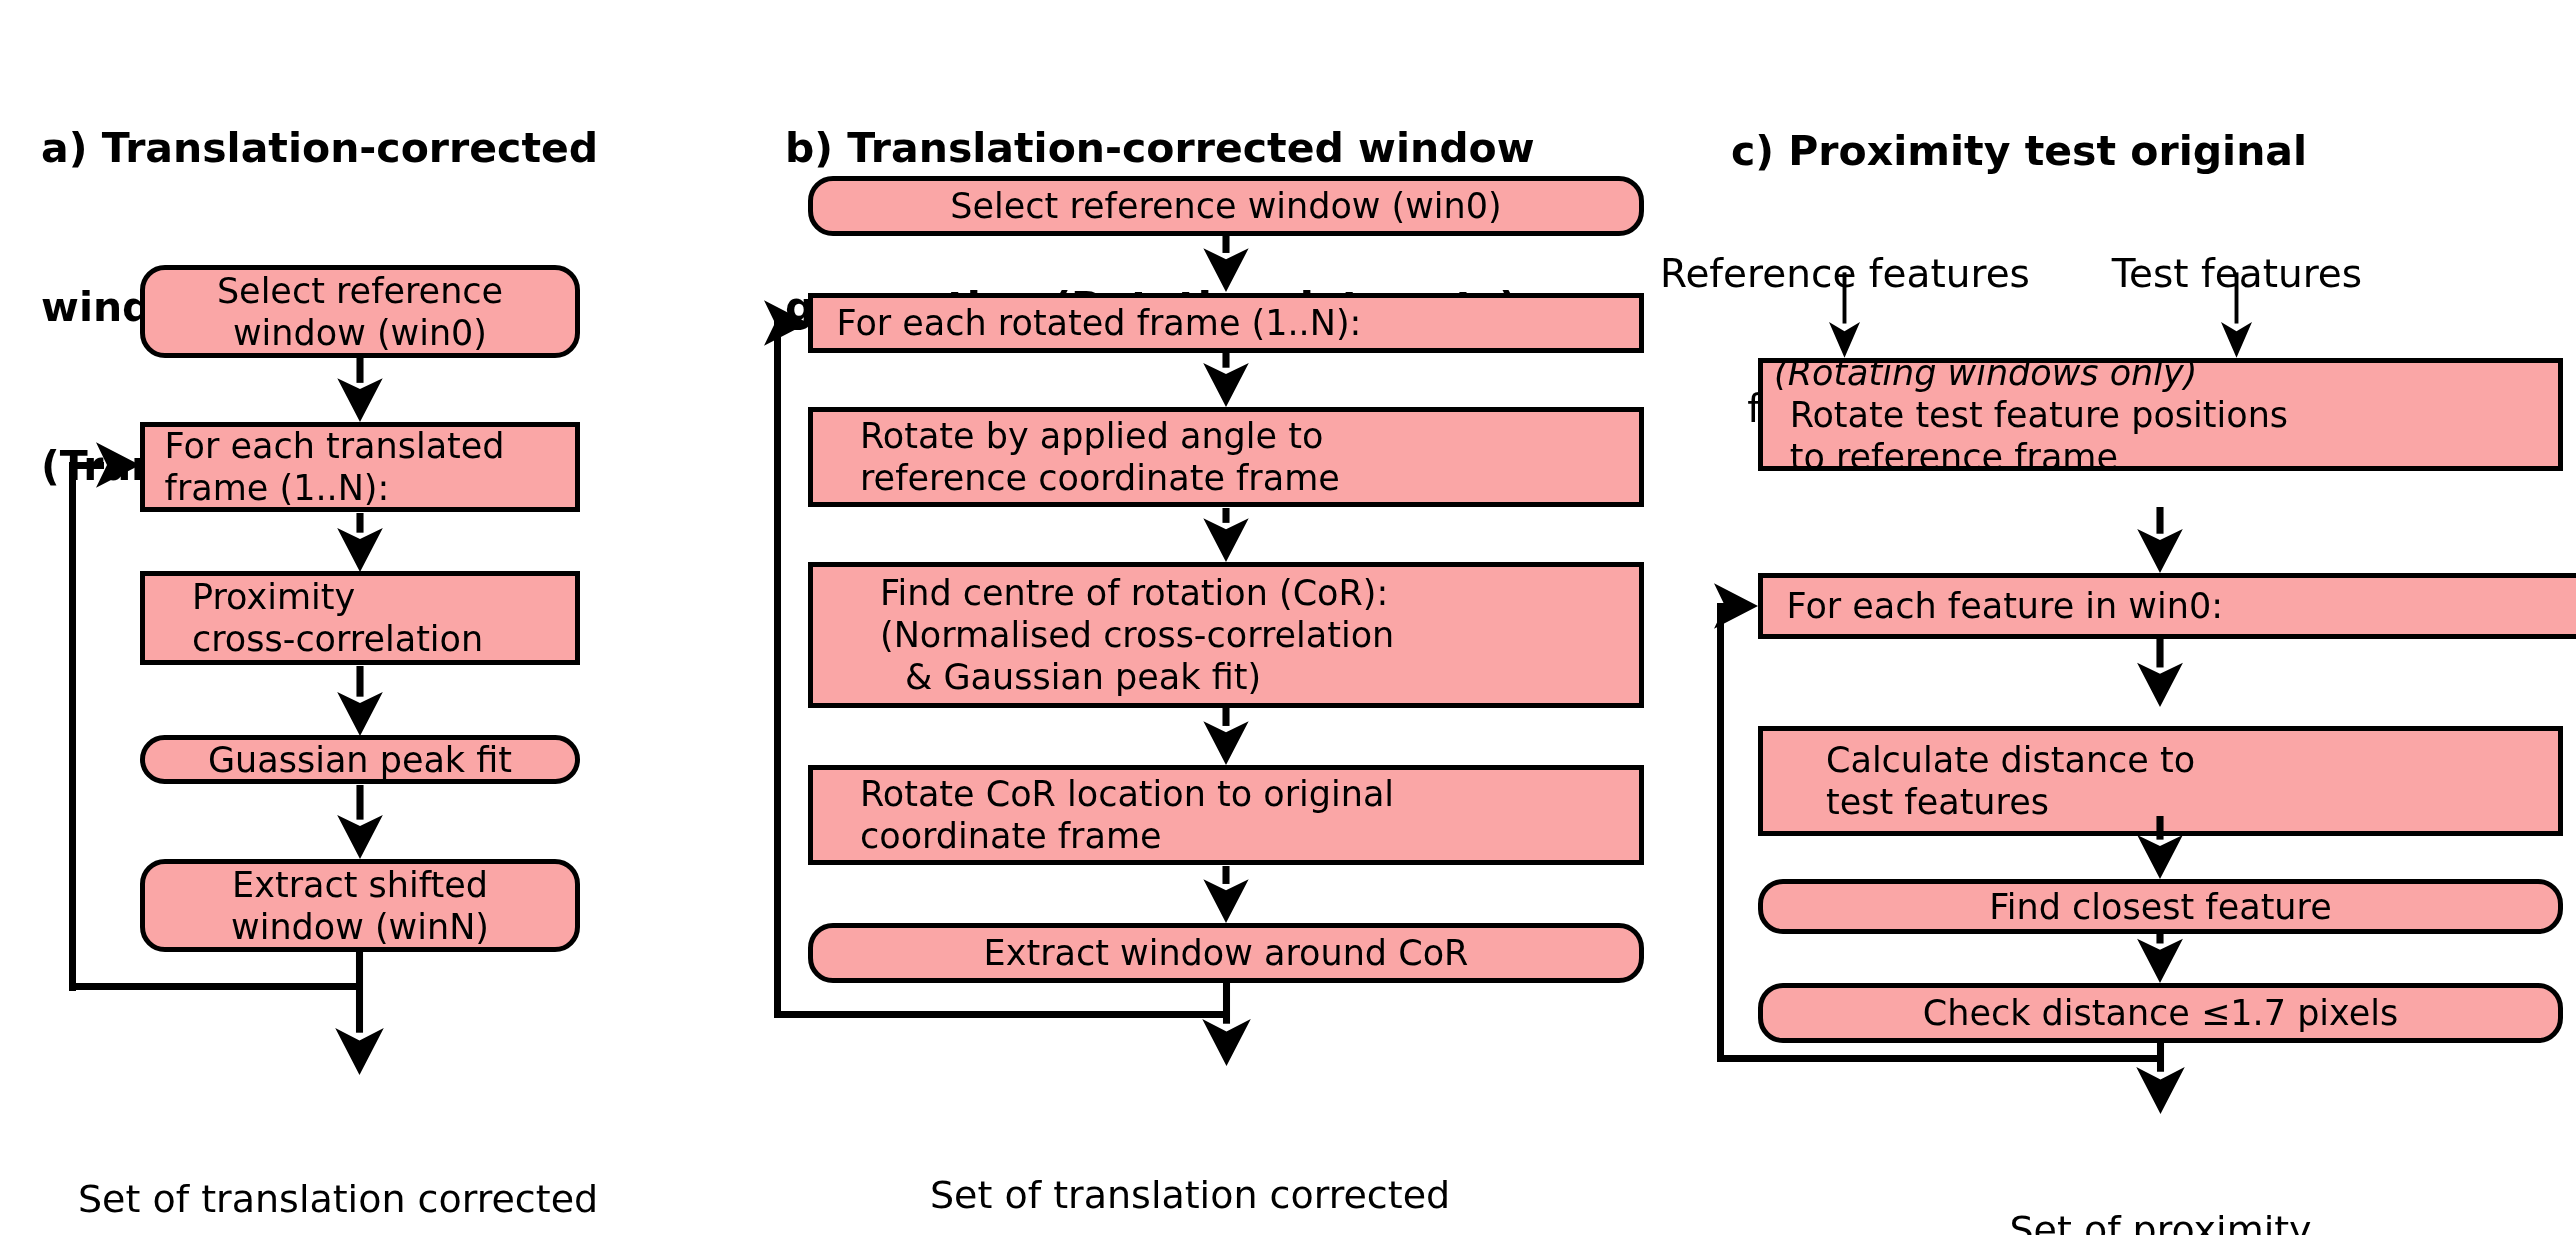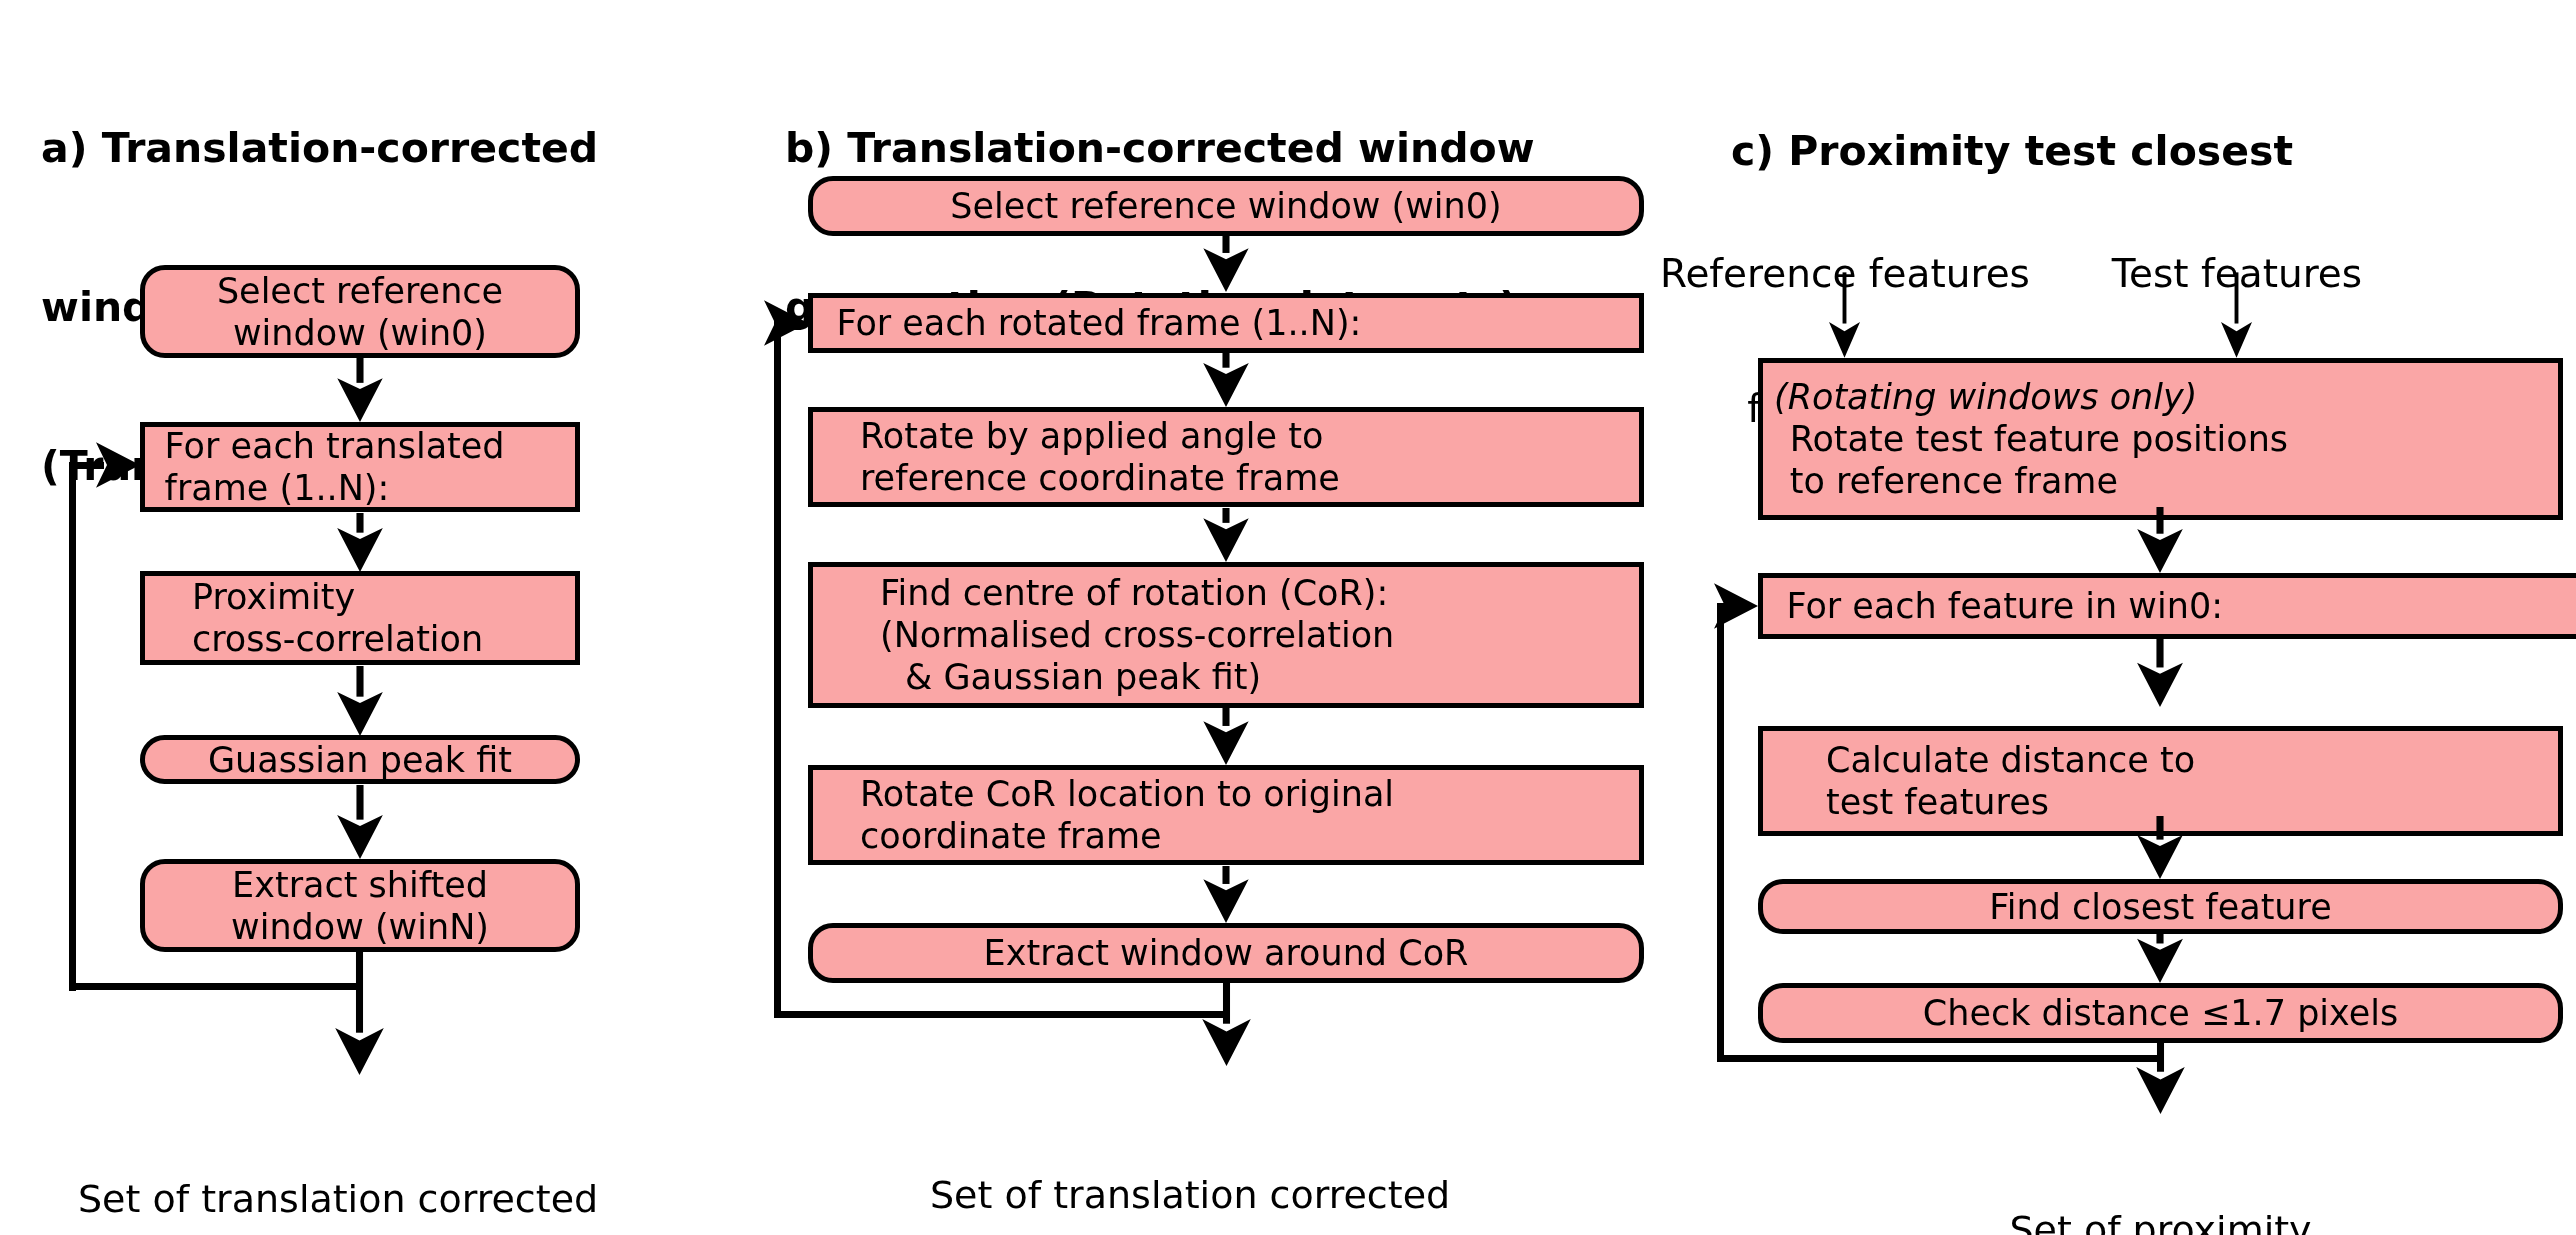--- a/index.html
+++ b/index.html
@@ -162,42 +162,42 @@
     <rect x="26.5" y="0" width="9" height="52"></rect>
       <polygon points="0,46 31,62 62,46 31,106"></polygon>
   </svg>
 
   <div class="outtext" style="left:930px;top:1083px;">
     <span class="ln">Set of translation corrected</span>
     
   </div>
 
   <div class="title" style="left:1731px;top:19px;">
-    <span class="tl">c) Proximity test closest</span>
+    <span class="tl">c) Proximity test original</span>
   </div>
 
   <div class="lbl" style="left:1633px;top:161px;width:424px;">
     <span class="ln">Reference features</span>
     <span class="ln">from win0</span>
   </div>
   <div class="lbl" style="left:2025px;top:161px;width:424px;">
     <span class="ln">Test features</span>
     <span class="ln">from winN</span>
   </div>
 
   <svg class="varr" style="left:1829px;top:272px;" width="31" height="86" viewBox="0 0 40 110">
     <rect x="17.5" y="0" width="5" height="66"></rect>
       <polygon points="0,64 20,76 40,64 20,110"></polygon>
   </svg>
   <svg class="varr" style="left:2221px;top:272px;" width="31" height="86" viewBox="0 0 40 110">
     <rect x="17.5" y="0" width="5" height="66"></rect>
       <polygon points="0,64 20,76 40,64 20,110"></polygon>
   </svg>
 
-  <div class="box" style="left:1758px;top:358px;width:805px;height:162px;padding-left:11px;">
+  <div class="box" style="left:1758px;top:358px;width:805px;height:113px;padding-left:11px;">
     <span class="ln it">(Rotating windows only)</span>
     <span class="ln" style="padding-left:15.7px;">Rotate test feature positions</span>
     <span class="ln" style="padding-left:15.7px;">to reference frame</span>
   </div>
 
   <svg class="varr" style="left:2137px;top:507px;" width="46" height="66" viewBox="0 0 58 84">
     <rect x="24.5" y="0" width="9" height="34"></rect>
       <polygon points="0,28 29,42 58,28 29,84"></polygon>
   </svg>
 

